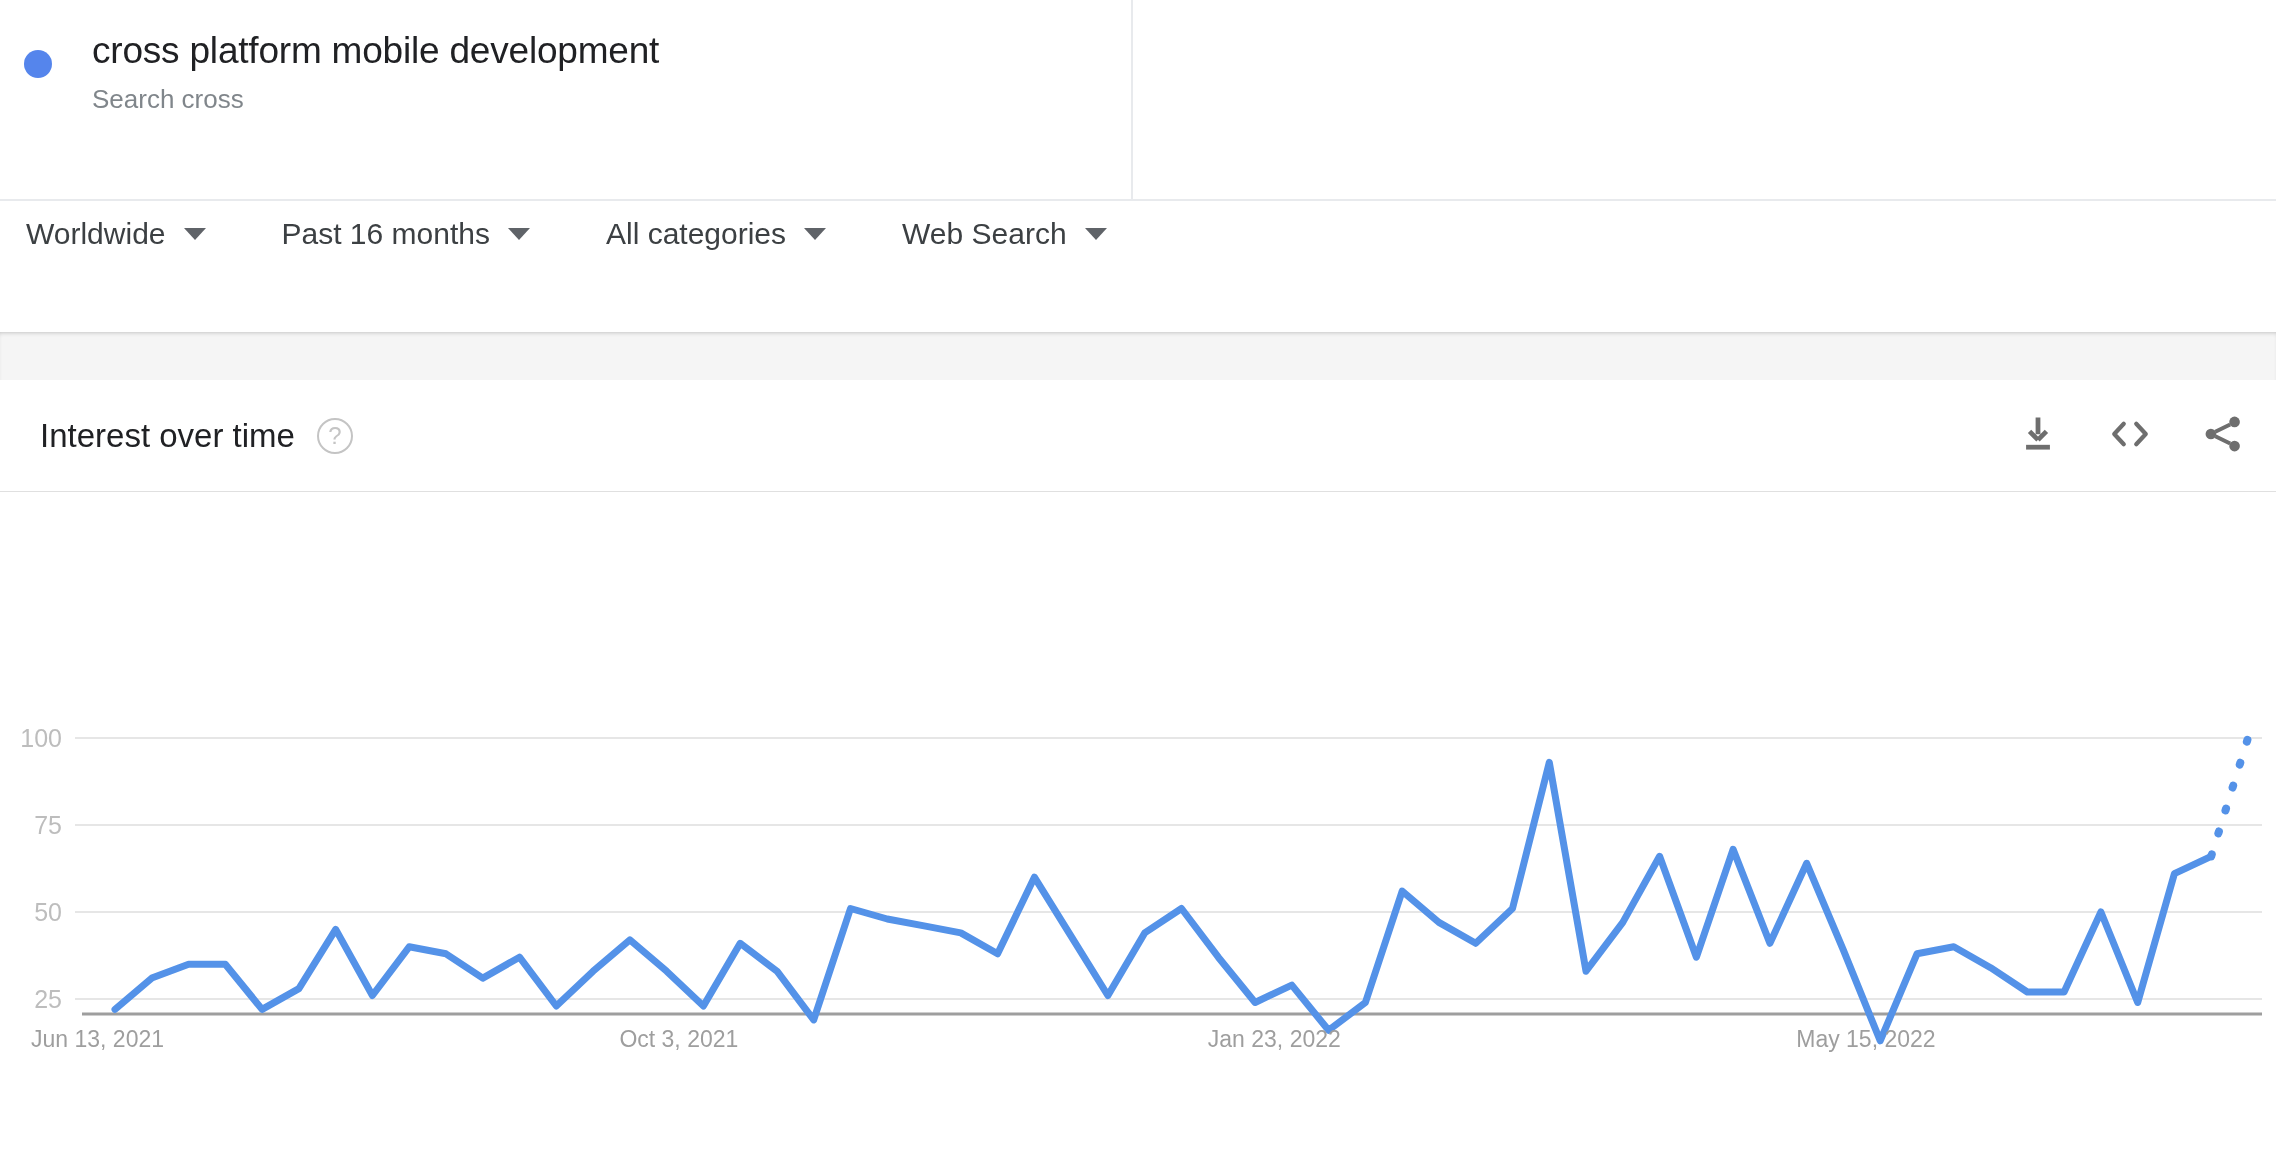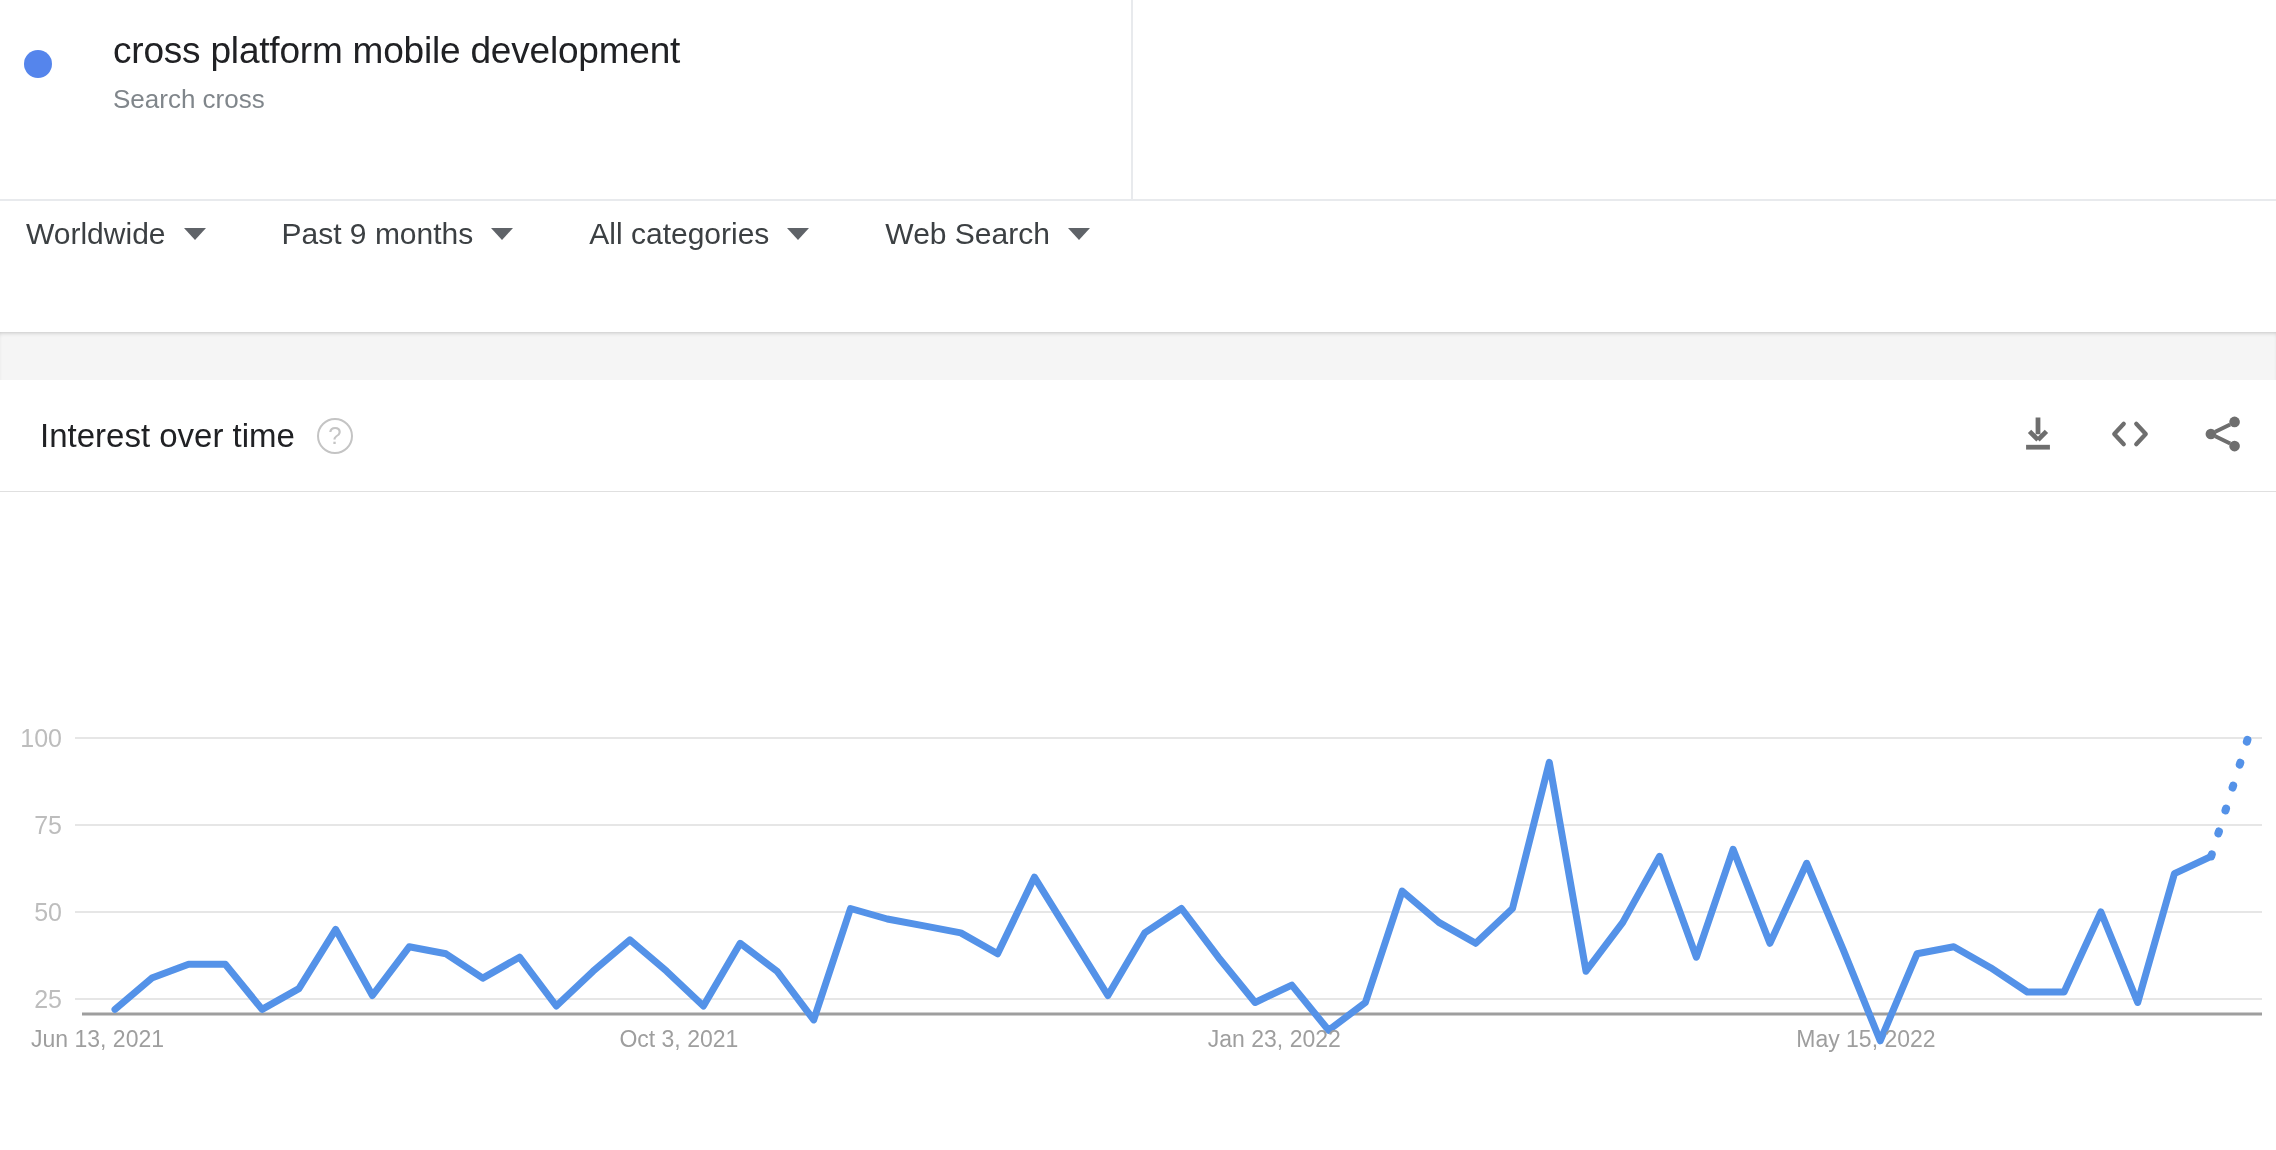--- a/index.html
+++ b/index.html
@@ -29,21 +29,20 @@
     border-bottom: 2px solid #e8eaed;
   }
   .term-cell {
     width: 1133px;
     height: 201px;
     position: relative;
     border-right: 2px solid #e8eaed;
     display: flex;
     align-items: flex-start;
     padding: 28px 0 0 24px;
-    gap: 21px;
   }
   .term-dot {
     width: 28px; height: 28px;
     border-radius: 50%;
     background: #5585ec;
     margin-top: 22px;
     flex: 0 0 auto;
   }
   .term-texts { margin-left: 40px; }
   .term-title {
@@ -218,21 +217,21 @@
       </div>
     </div>
   </div>
 
   <div class="filter-bar">
     <div class="filter">
       <span class="filter-label">Worldwide</span>
       <span class="caret"></span>
     </div>
     <div class="filter">
-      <span class="filter-label">Past 9 months</span>
+      <span class="filter-label">Past 16 months</span>
       <span class="caret"></span>
     </div>
     <div class="filter">
       <span class="filter-label">All categories</span>
       <span class="caret"></span>
     </div>
     <div class="filter">
       <span class="filter-label">Web Search</span>
       <span class="caret"></span>
     </div>

